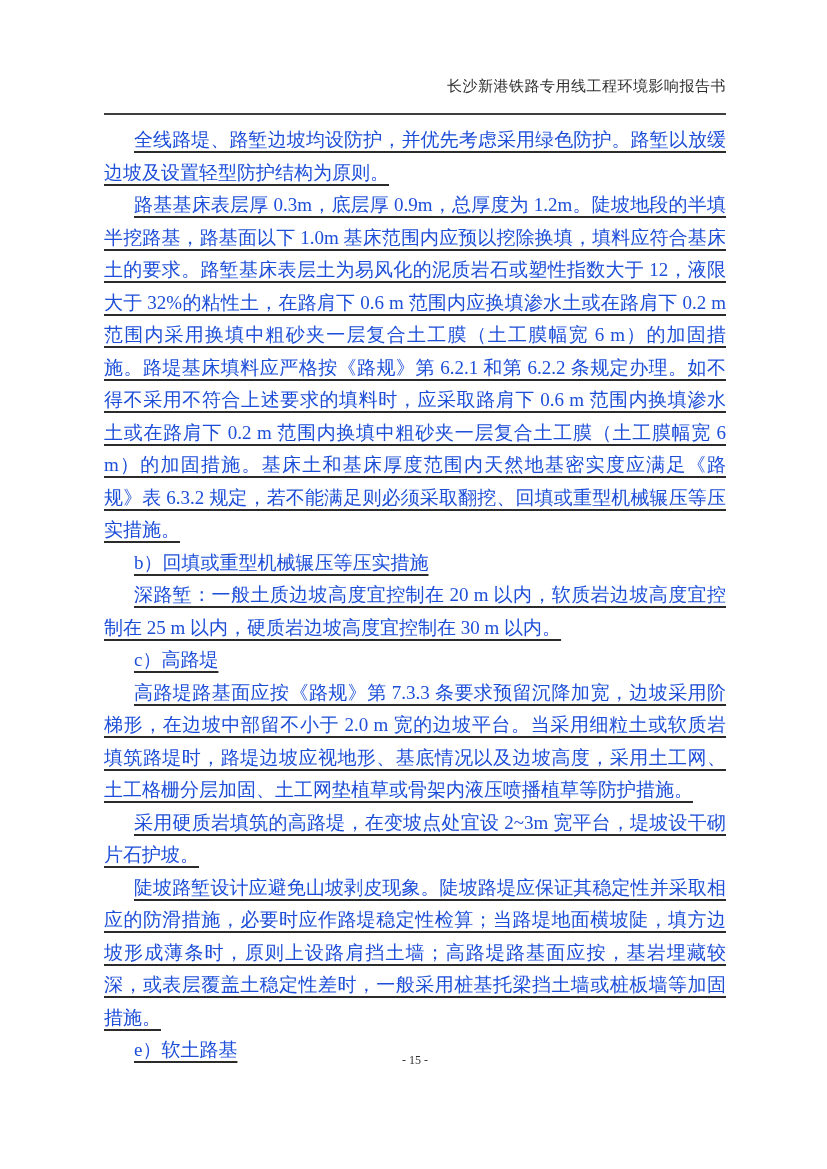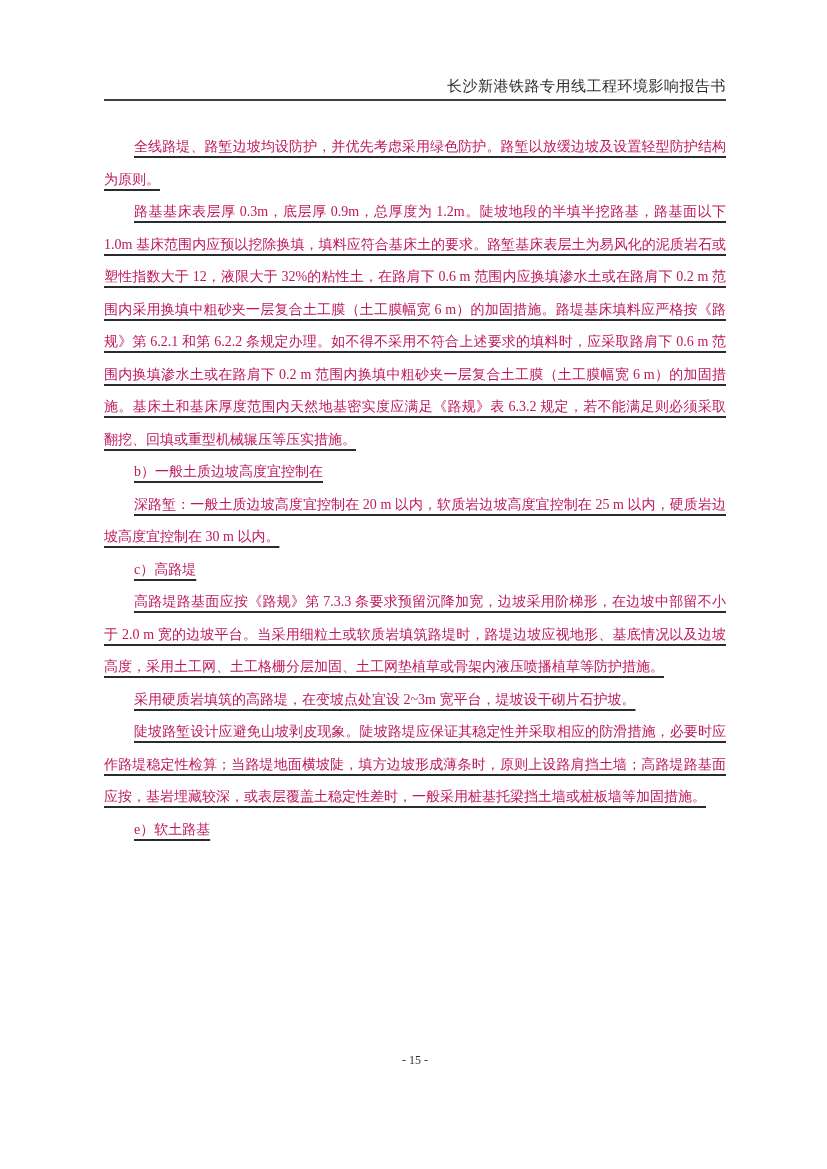--- a/index.html
+++ b/index.html
@@ -19,34 +19,34 @@
   }
   .page-header {
     position: absolute;
     left: 104px;
     top: 78px;
     width: 622px;
     font-size: 15px;
     line-height: 17px;
     text-align: right;
     color: #2e2e2e;
-    padding-bottom: 4px;
+    padding-bottom: 18px;
     border-bottom: 2px solid #3f3f3f;
     letter-spacing: 0.5px;
   }
   .doc-body {
     position: absolute;
     left: 104px;
-    top: 131px;
+    top: 124px;
     width: 622px;
-    font-size: 14px;
+    font-size: 19px;
     line-height: 32.5px;
     text-align: justify;
     text-align-last: left;
-    color: #be185d;
+    color: #1d4ed8;
   }
   .doc-body p {
     margin: 0;
     text-indent: 30px;
     text-decoration: underline;
     text-underline-offset: 5px;
     text-decoration-thickness: 1.5px;
     text-decoration-color: #2b2b2b;
   }
   .page-footer {
@@ -65,21 +65,21 @@
 <div class="page">
 
   <div class="page-header">
     <span>长沙新港铁路专用线工程环境影响报告书</span>
   </div>
 
   <div class="doc-body">
 
   <p>全线路堤、路堑边坡均设防护，并优先考虑采用绿色防护。路堑以放缓边坡及设置轻型防护结构为原则。</p>
       <p>路基基床表层厚 0.3m，底层厚 0.9m，总厚度为 1.2m。陡坡地段的半填半挖路基，路基面以下 1.0m 基床范围内应预以挖除换填，填料应符合基床土的要求。路堑基床表层土为易风化的泥质岩石或塑性指数大于 12，液限大于 32%的粘性土，在路肩下 0.6 m 范围内应换填渗水土或在路肩下 0.2 m 范围内采用换填中粗砂夹一层复合土工膜（土工膜幅宽 6 m）的加固措施。路堤基床填料应严格按《路规》第 6.2.1 和第 6.2.2 条规定办理。如不得不采用不符合上述要求的填料时，应采取路肩下 0.6 m 范围内换填渗水土或在路肩下 0.2 m 范围内换填中粗砂夹一层复合土工膜（土工膜幅宽 6 m）的加固措施。基床土和基床厚度范围内天然地基密实度应满足《路规》表 6.3.2 规定，若不能满足则必须采取翻挖、回填或重型机械辗压等压实措施。</p>
-      <p>b）一般土质边坡高度宜控制在</p>
+      <p>b）回填或重型机械辗压等压实措施</p>
       <p>深路堑：一般土质边坡高度宜控制在 20 m 以内，软质岩边坡高度宜控制在 25 m 以内，硬质岩边坡高度宜控制在 30 m 以内。</p>
       <p>c）高路堤</p>
       <p>高路堤路基面应按《路规》第 7.3.3 条要求预留沉降加宽，边坡采用阶梯形，在边坡中部留不小于 2.0 m 宽的边坡平台。当采用细粒土或软质岩填筑路堤时，路堤边坡应视地形、基底情况以及边坡高度，采用土工网、土工格栅分层加固、土工网垫植草或骨架内液压喷播植草等防护措施。</p>
       <p>采用硬质岩填筑的高路堤，在变坡点处宜设 2~3m 宽平台，堤坡设干砌片石护坡。</p>
       <p>陡坡路堑设计应避免山坡剥皮现象。陡坡路堤应保证其稳定性并采取相应的防滑措施，必要时应作路堤稳定性检算；当路堤地面横坡陡，填方边坡形成薄条时，原则上设路肩挡土墙；高路堤路基面应按，基岩埋藏较深，或表层覆盖土稳定性差时，一般采用桩基托梁挡土墙或桩板墙等加固措施。</p>
       <p>e）软土路基</p>
     </div>
 
   <div class="page-footer">
     <span>- 15 -</span>

